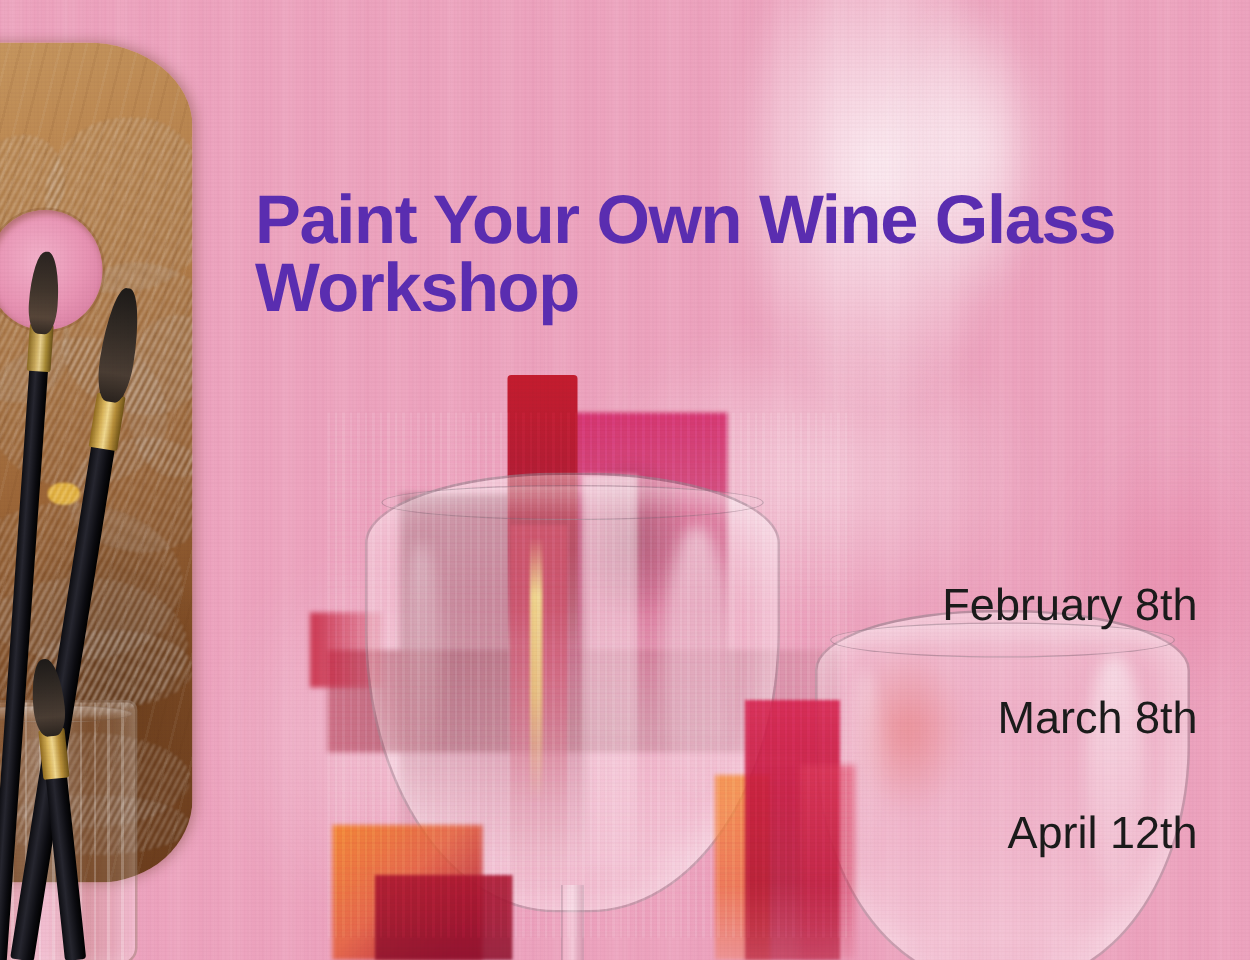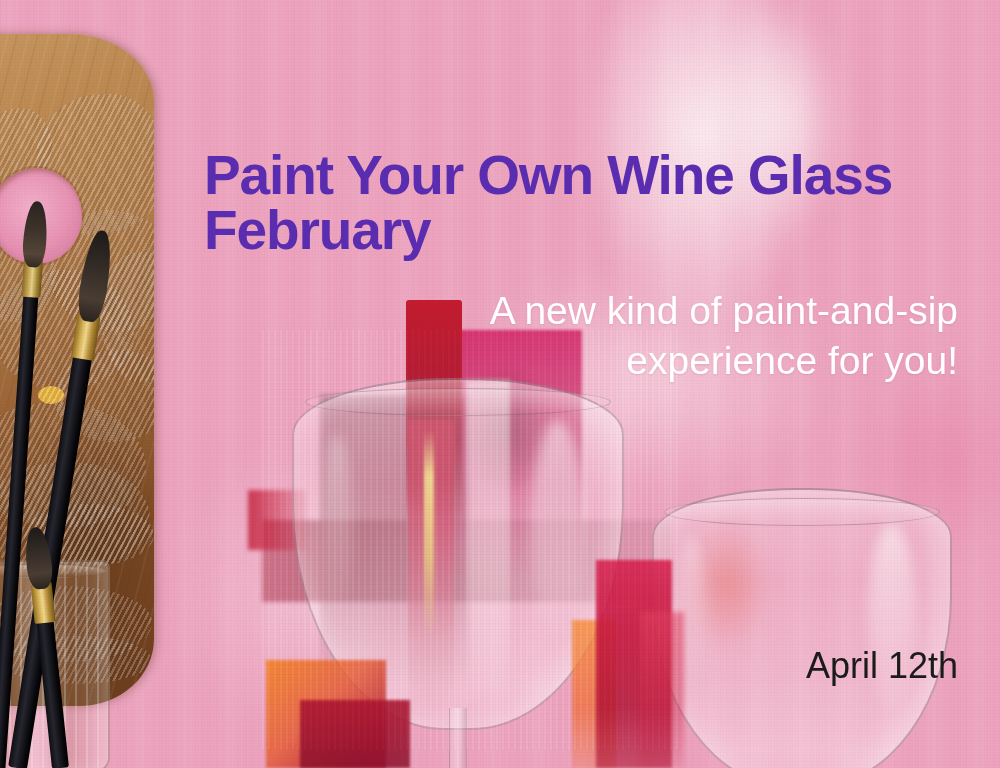--- a/index.html
+++ b/index.html
@@ -429,19 +429,20 @@
     <div class="bristle"></div>
   </div>
   <div class="brush" id="brush-3">
     <div class="handle"></div>
     <div class="ferrule"></div>
     <div class="bristle"></div>
   </div>
 
   <div class="canvas-grain"></div>
 
-  <div id="headline">Paint Your Own Wine Glass February</div>
-
-  <div id="subtitle">A new kind of paint-and-sip experience for you!</div>
-
+  <div id="headline">Paint Your Own Wine Glass Workshop</div>
+
+
+  <div class="date-line" id="date-0">February 8th</div>
+  <div class="date-line" id="date-1">March 8th</div>
   <div class="date-line" id="date-2">April 12th</div>
 
 </div>
 
 </body></html>

